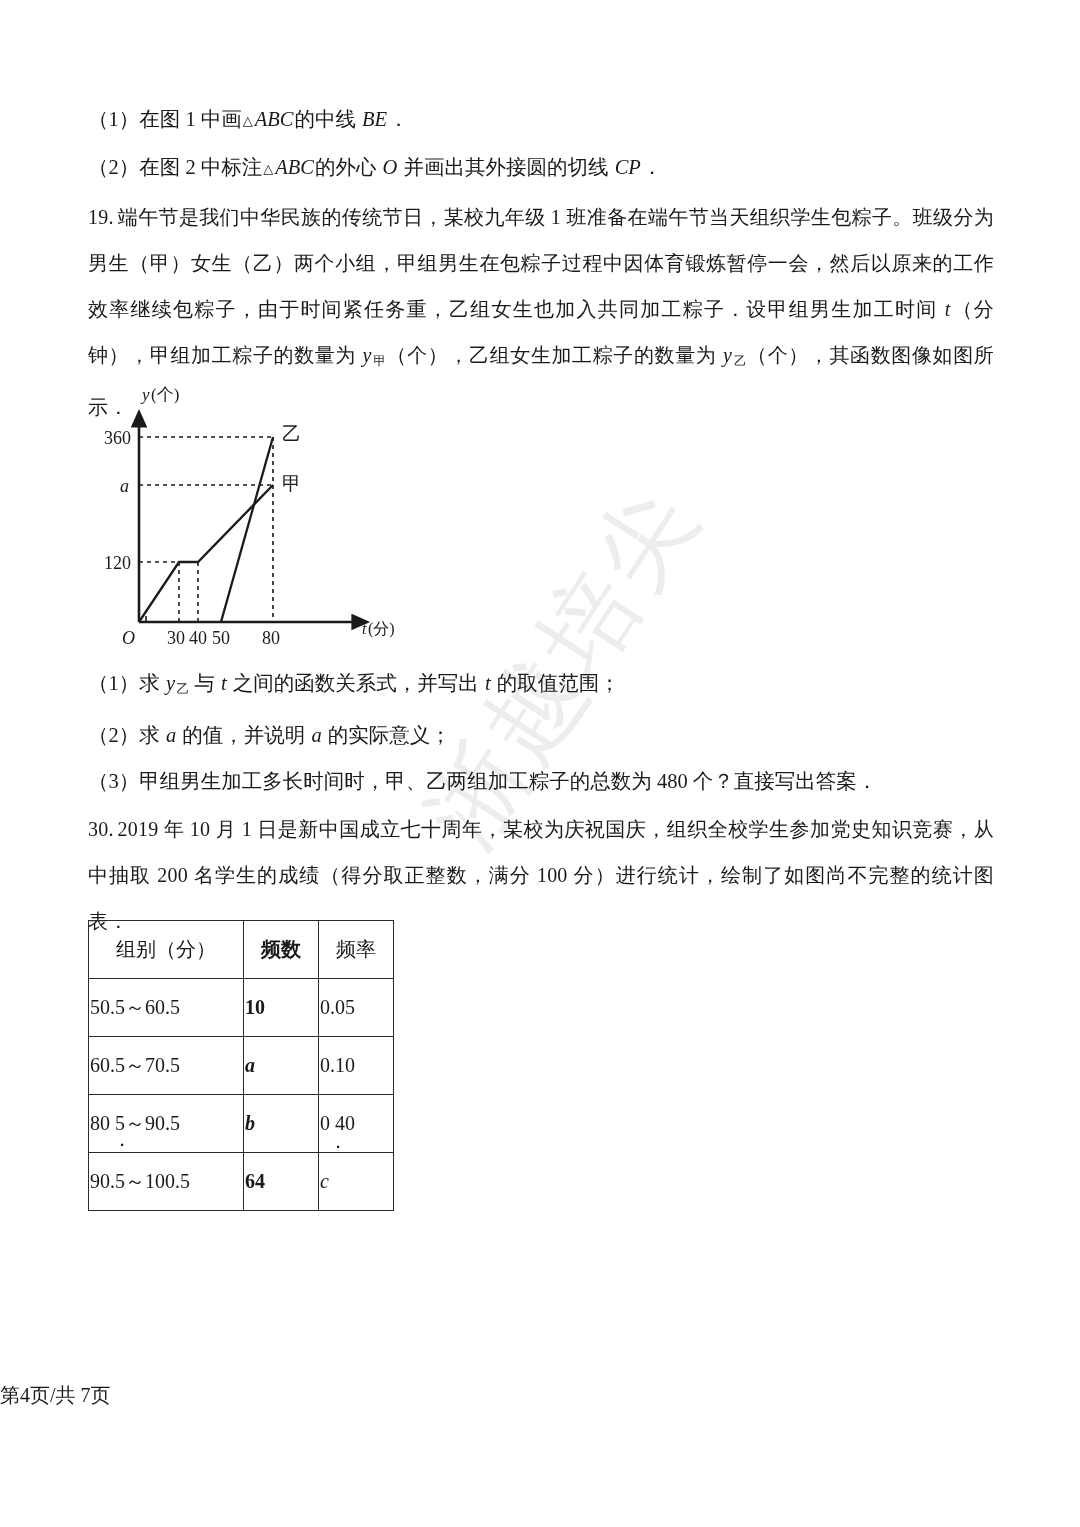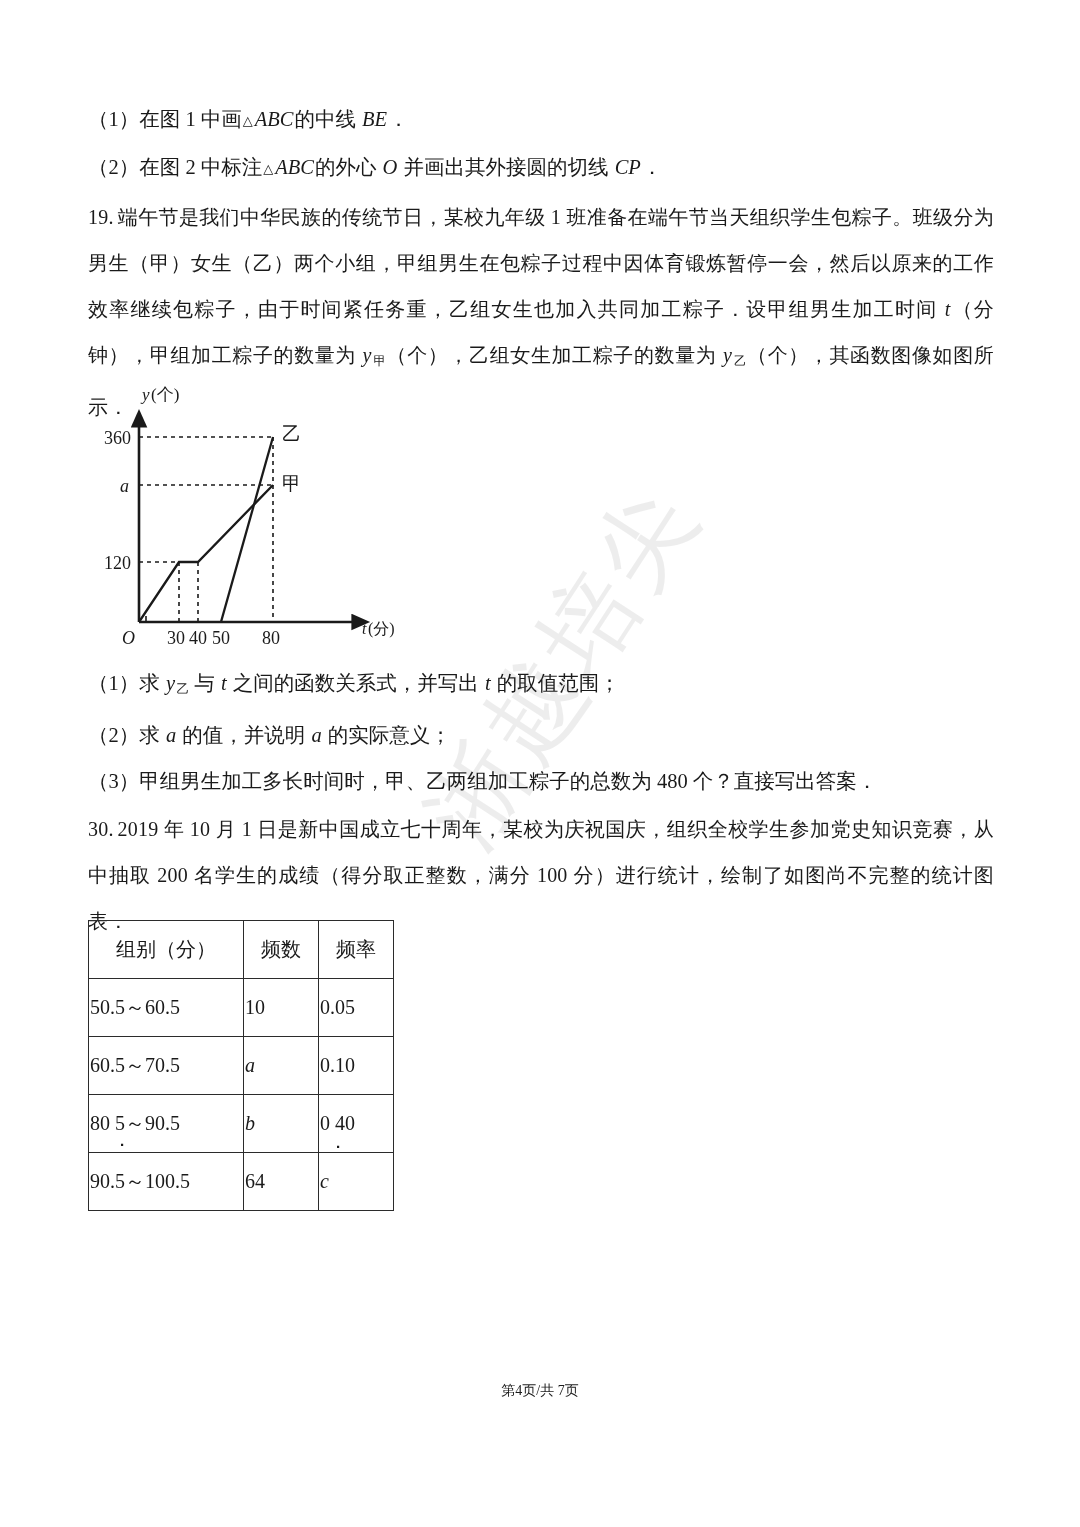--- a/index.html
+++ b/index.html
@@ -107,41 +107,40 @@
     font-size: 20px;
   }
   table#freq-table td,
   table#freq-table th {
     border: 1.6px solid #2b2b2b;
     vertical-align: middle;
     font-weight: normal;
     font-family: "Liberation Serif", "DejaVu Serif", serif;
   }
   table#freq-table th.c0, table#freq-table td.c0 { width: 152px; }
-  table#freq-table th.c1, table#freq-table td.c1 { width: 72px; }
+  table#freq-table th.c1, table#freq-table td.c1 { width: 72px; font-weight: bold; }
   table#freq-table th.c2, table#freq-table td.c2 { width: 72px; }
   table#freq-table tr { height: 58px; }
   .cell-broken {
     display: inline-block;
     position: relative;
   }
   .cell-broken .lowdot {
     position: absolute;
     font-size: 20px;
     line-height: 1;
   }
 
   
   #footer {
     position: absolute;
     left: 0;
     top: 1382px;
     width: 1080px;
-    text-align: center;
-    font-size: 14px;
+    font-size: 20px;
     font-family: "Liberation Serif", "DejaVu Serif", serif;
   }
 
   .sp { display: inline-block; width: 4px; }
 </style>
 </head>
 <body>
 
 <div id="watermark-layer">
   <div class="watermark-text" id="wm-main">浙越培尖</div>

